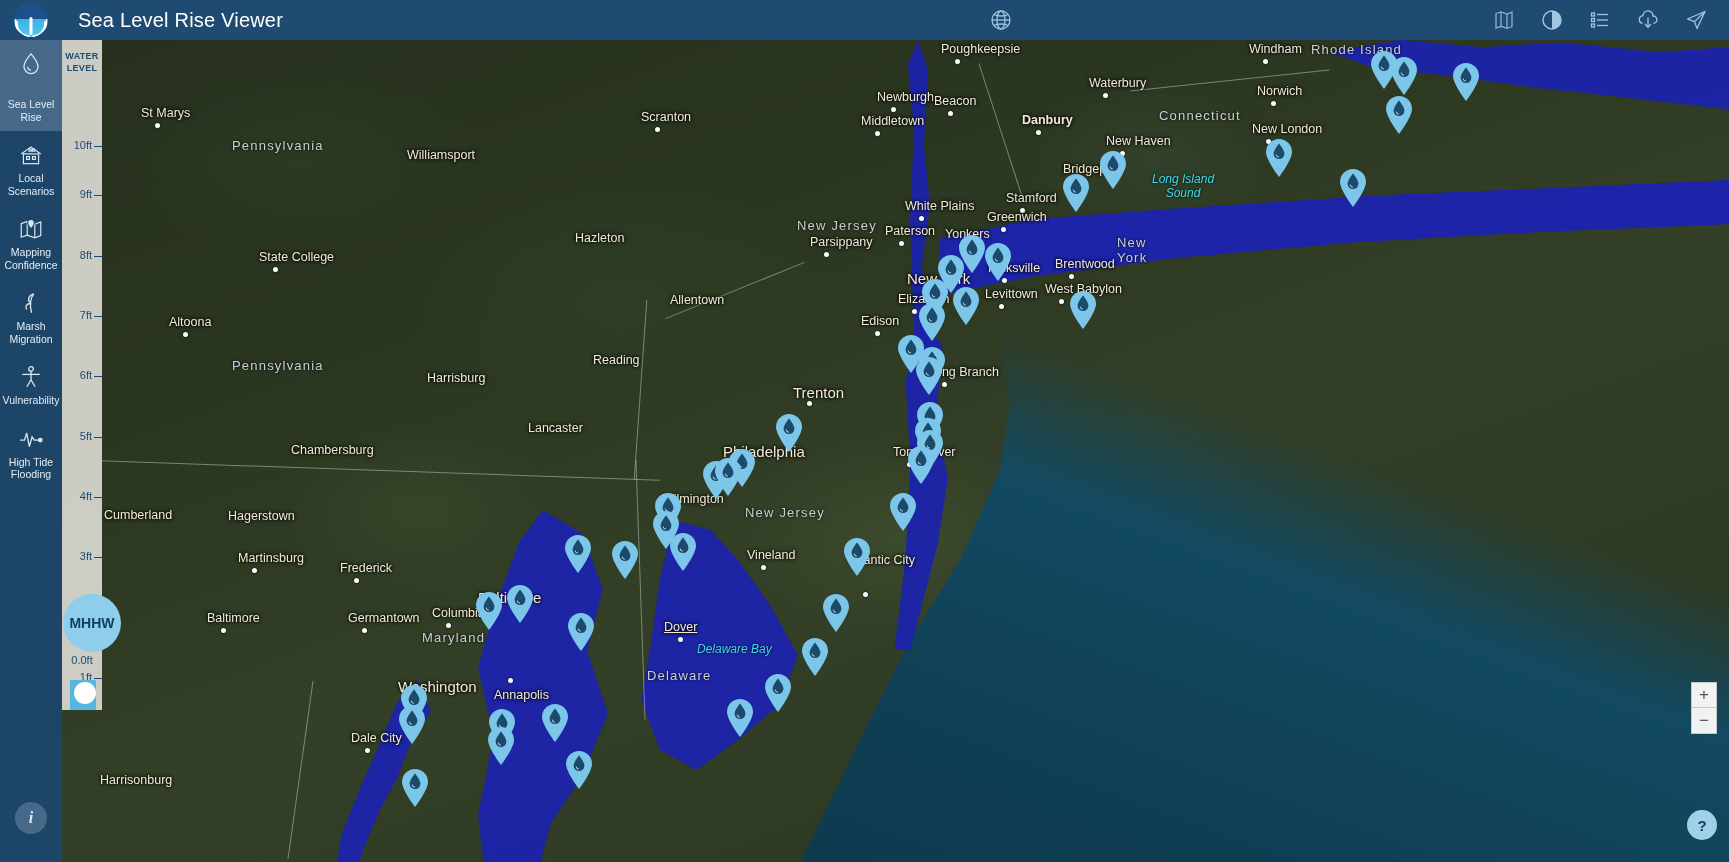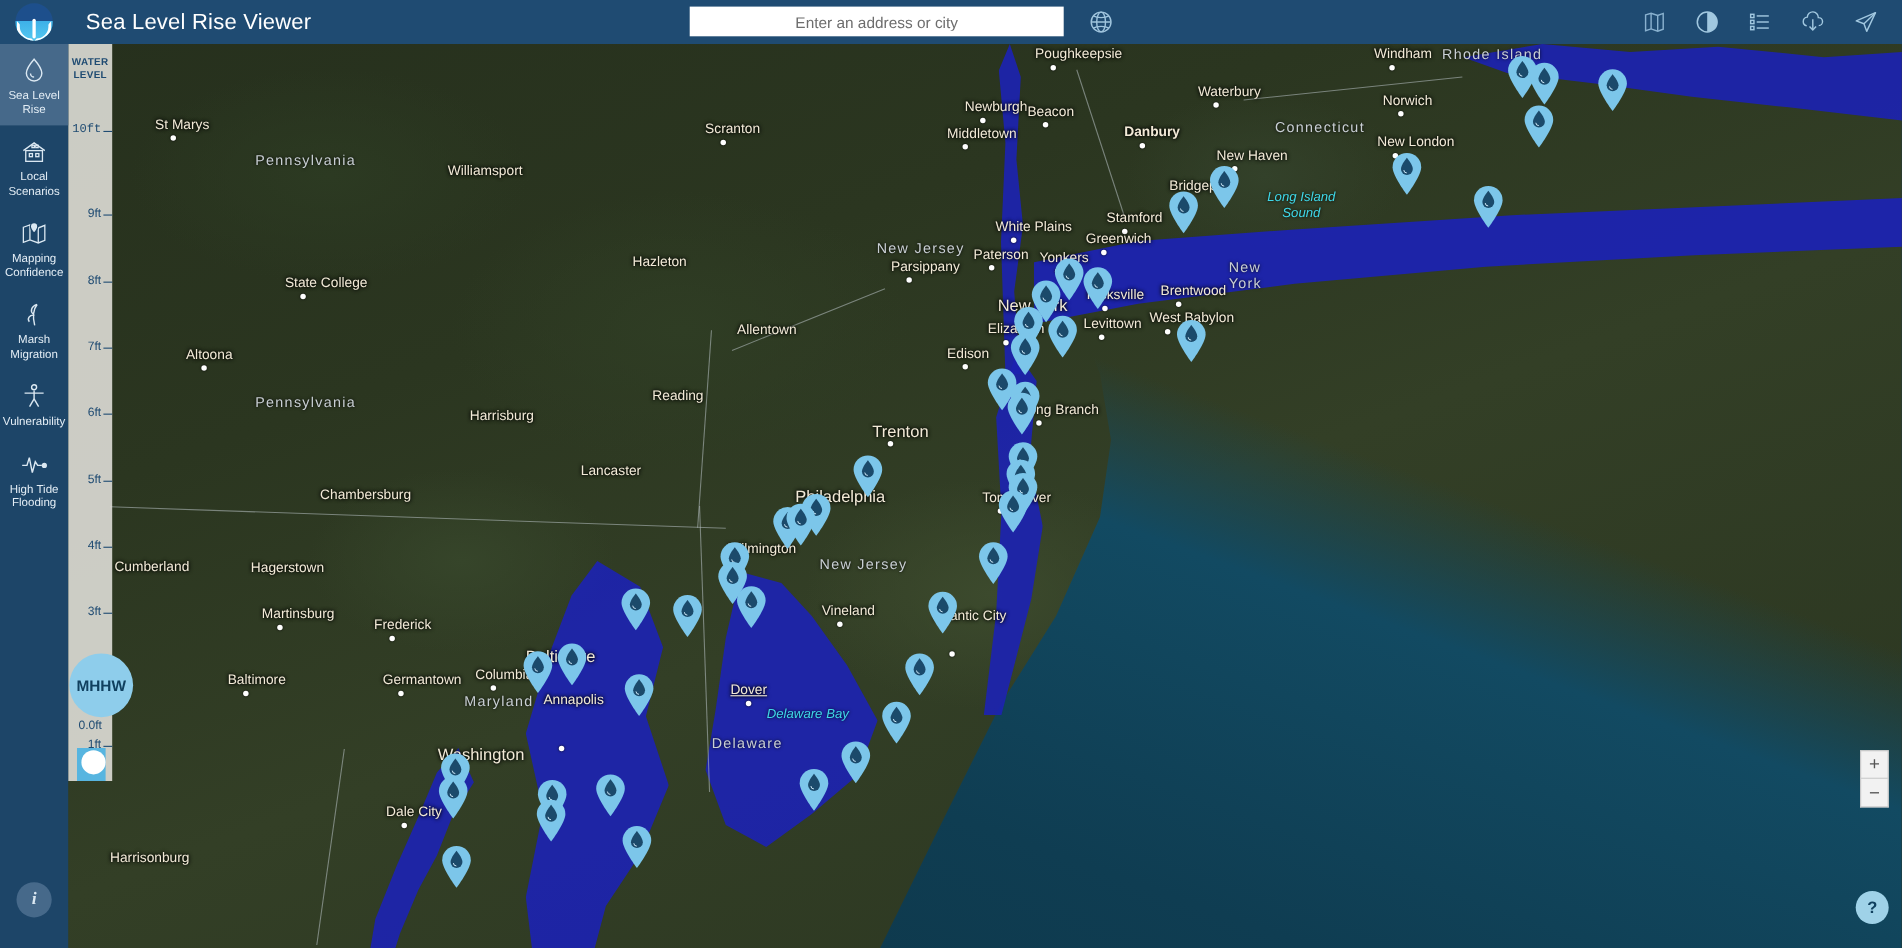--- a/index.html
+++ b/index.html
@@ -46,21 +46,21 @@
 
   #header-tools { position: absolute; right: 12px; top: 0; height: 40px; display: flex; align-items: center; gap: 22px; padding-right: 8px; }
   .tool-btn { width: 26px; height: 26px; display:flex; align-items:center; justify-content:center; cursor:pointer; opacity:.95; }
 
   
   #sidebar {
     position: absolute; left: 0; top: 40px; width: 62px; height: 822px;
     background: #1d4568; z-index: 55;
   }
   .side-item { width: 62px; padding: 10px 2px 8px; display:flex; flex-direction:column; align-items:center; cursor:pointer; }
-  .side-item.active { background: #46698a; }
+  .side-item.active { background: #46698a; gap: 17px; }
   .side-ico { height: 28px; display:flex; align-items:center; justify-content:center; margin-bottom:3px; }
   .side-label { color: #e3edf5; font-size: 10.5px; line-height: 12.5px; text-align:center; font-weight:400; }
   #info-btn {
     position:absolute; left: 15px; bottom: 28px; width: 32px; height: 32px; border-radius:50%;
     background:#46698a; color:#dbe8f2; font-size:16px; font-style:italic; font-weight:bold;
     display:flex; align-items:center; justify-content:center; cursor:pointer; font-family:"Liberation Serif", serif;
   }
 
   
   #wl-panel {
@@ -238,21 +238,21 @@
         <div class="city-lbl" style="left: 893px; top: 405px;">Toms River</div>
         <div class="city-dot" style="left: 907px; top: 422px;"></div>
         <div class="city-lbl" style="left: 662px; top: 452px;">Wilmington</div>
         <div class="city-lbl" style="left: 747px; top: 508px;">Vineland</div>
         <div class="city-dot" style="left: 761px; top: 525px;"></div>
         <div class="city-lbl" style="left: 849px; top: 513px;">Atlantic City</div>
         <div class="city-dot" style="left: 863px; top: 552px;"></div>
         <div class="city-lbl big" style="left: 478px; top: 549px;">Baltimore</div>
         <div class="city-lbl" style="left: 664px; top: 580px; text-decoration: underline;">Dover</div>
         <div class="city-dot" style="left: 678px; top: 597px;"></div>
-        <div class="city-lbl" style="left: 494px; top: 589px; text-align: center;">Annapolis</div>
+        <div class="city-lbl" style="left: 494px; top: 648px; text-align: center;">Annapolis</div>
         <div class="city-dot" style="left: 508px; top: 638px;"></div>
         <div class="city-lbl big" style="left: 398px; top: 638px;">Washington</div>
         <div class="water-lbl" style="left: 1152px; top: 132px; text-align: center;">Long Island<br>Sound</div>
         <div class="water-lbl" style="left: 697px; top: 602px; text-align: center;">Delaware Bay</div>
       </div>
     <div id="markers-layer">
         <div class="pin" style="left: 1369px; top: 10px;">
           <svg width="30" height="40" viewBox="0 0 30 40">
             <path d="M15 39 C15 39 28 22 28 14 A13 13 0 0 0 2 14 C2 22 15 39 15 39 Z" fill="#7cc6ea"></path>
             <path d="M15 5.5 C15 5.5 9.6 12 9.6 15.6 A5.4 5.4 0 0 0 20.4 15.6 C20.4 12 15 5.5 15 5.5 Z" fill="#1b4a6b"></path>
@@ -589,21 +589,21 @@
     </div>
     <div id="help-btn">?</div>
   </div>
 
   <div id="wl-panel">
     <div id="wl-title">
       <div>WATER</div>
       <div>LEVEL</div>
     </div>
     <div id="wl-ticks">
-        <div class="wl-tick" style="top: 72px; font-family: Liberation Mono, monospace;">
+        <div class="wl-tick" style="top: 99px;">
           <span class="lbl">10ft</span>
           <span class="dash"></span>
         </div>
         <div class="wl-tick" style="top: 148.3px;">
           <span class="lbl">9ft</span>
           <span class="dash"></span>
         </div>
         <div class="wl-tick" style="top: 208.6px;">
           <span class="lbl">8ft</span>
           <span class="dash"></span>
@@ -712,23 +712,20 @@
       </div>
     <div id="info-btn">i</div>
   </div>
 
   <div id="header">
     <div id="logo-wrap">
       <div class="noaa-logo"></div>
     </div>
     <div id="app-title">Sea Level Rise Viewer</div>
 
-    <div id="search-wrap">
-      <input id="search-input" type="text" placeholder="Enter an address or city" style="">
-    </div>
 
     <div id="globe-btn">
       <svg width="24" height="24" viewBox="0 0 24 24" fill="none" stroke="#9fc4dd" stroke-width="1.3">
         <circle cx="12" cy="12" r="9"></circle>
         <ellipse cx="12" cy="12" rx="4" ry="9"></ellipse>
         <line x1="3" y1="12" x2="21" y2="12"></line>
         <path d="M5 6.5 C8 8.5, 16 8.5, 19 6.5"></path>
         <path d="M5 17.5 C8 15.5, 16 15.5, 19 17.5"></path>
       </svg>
     </div>

